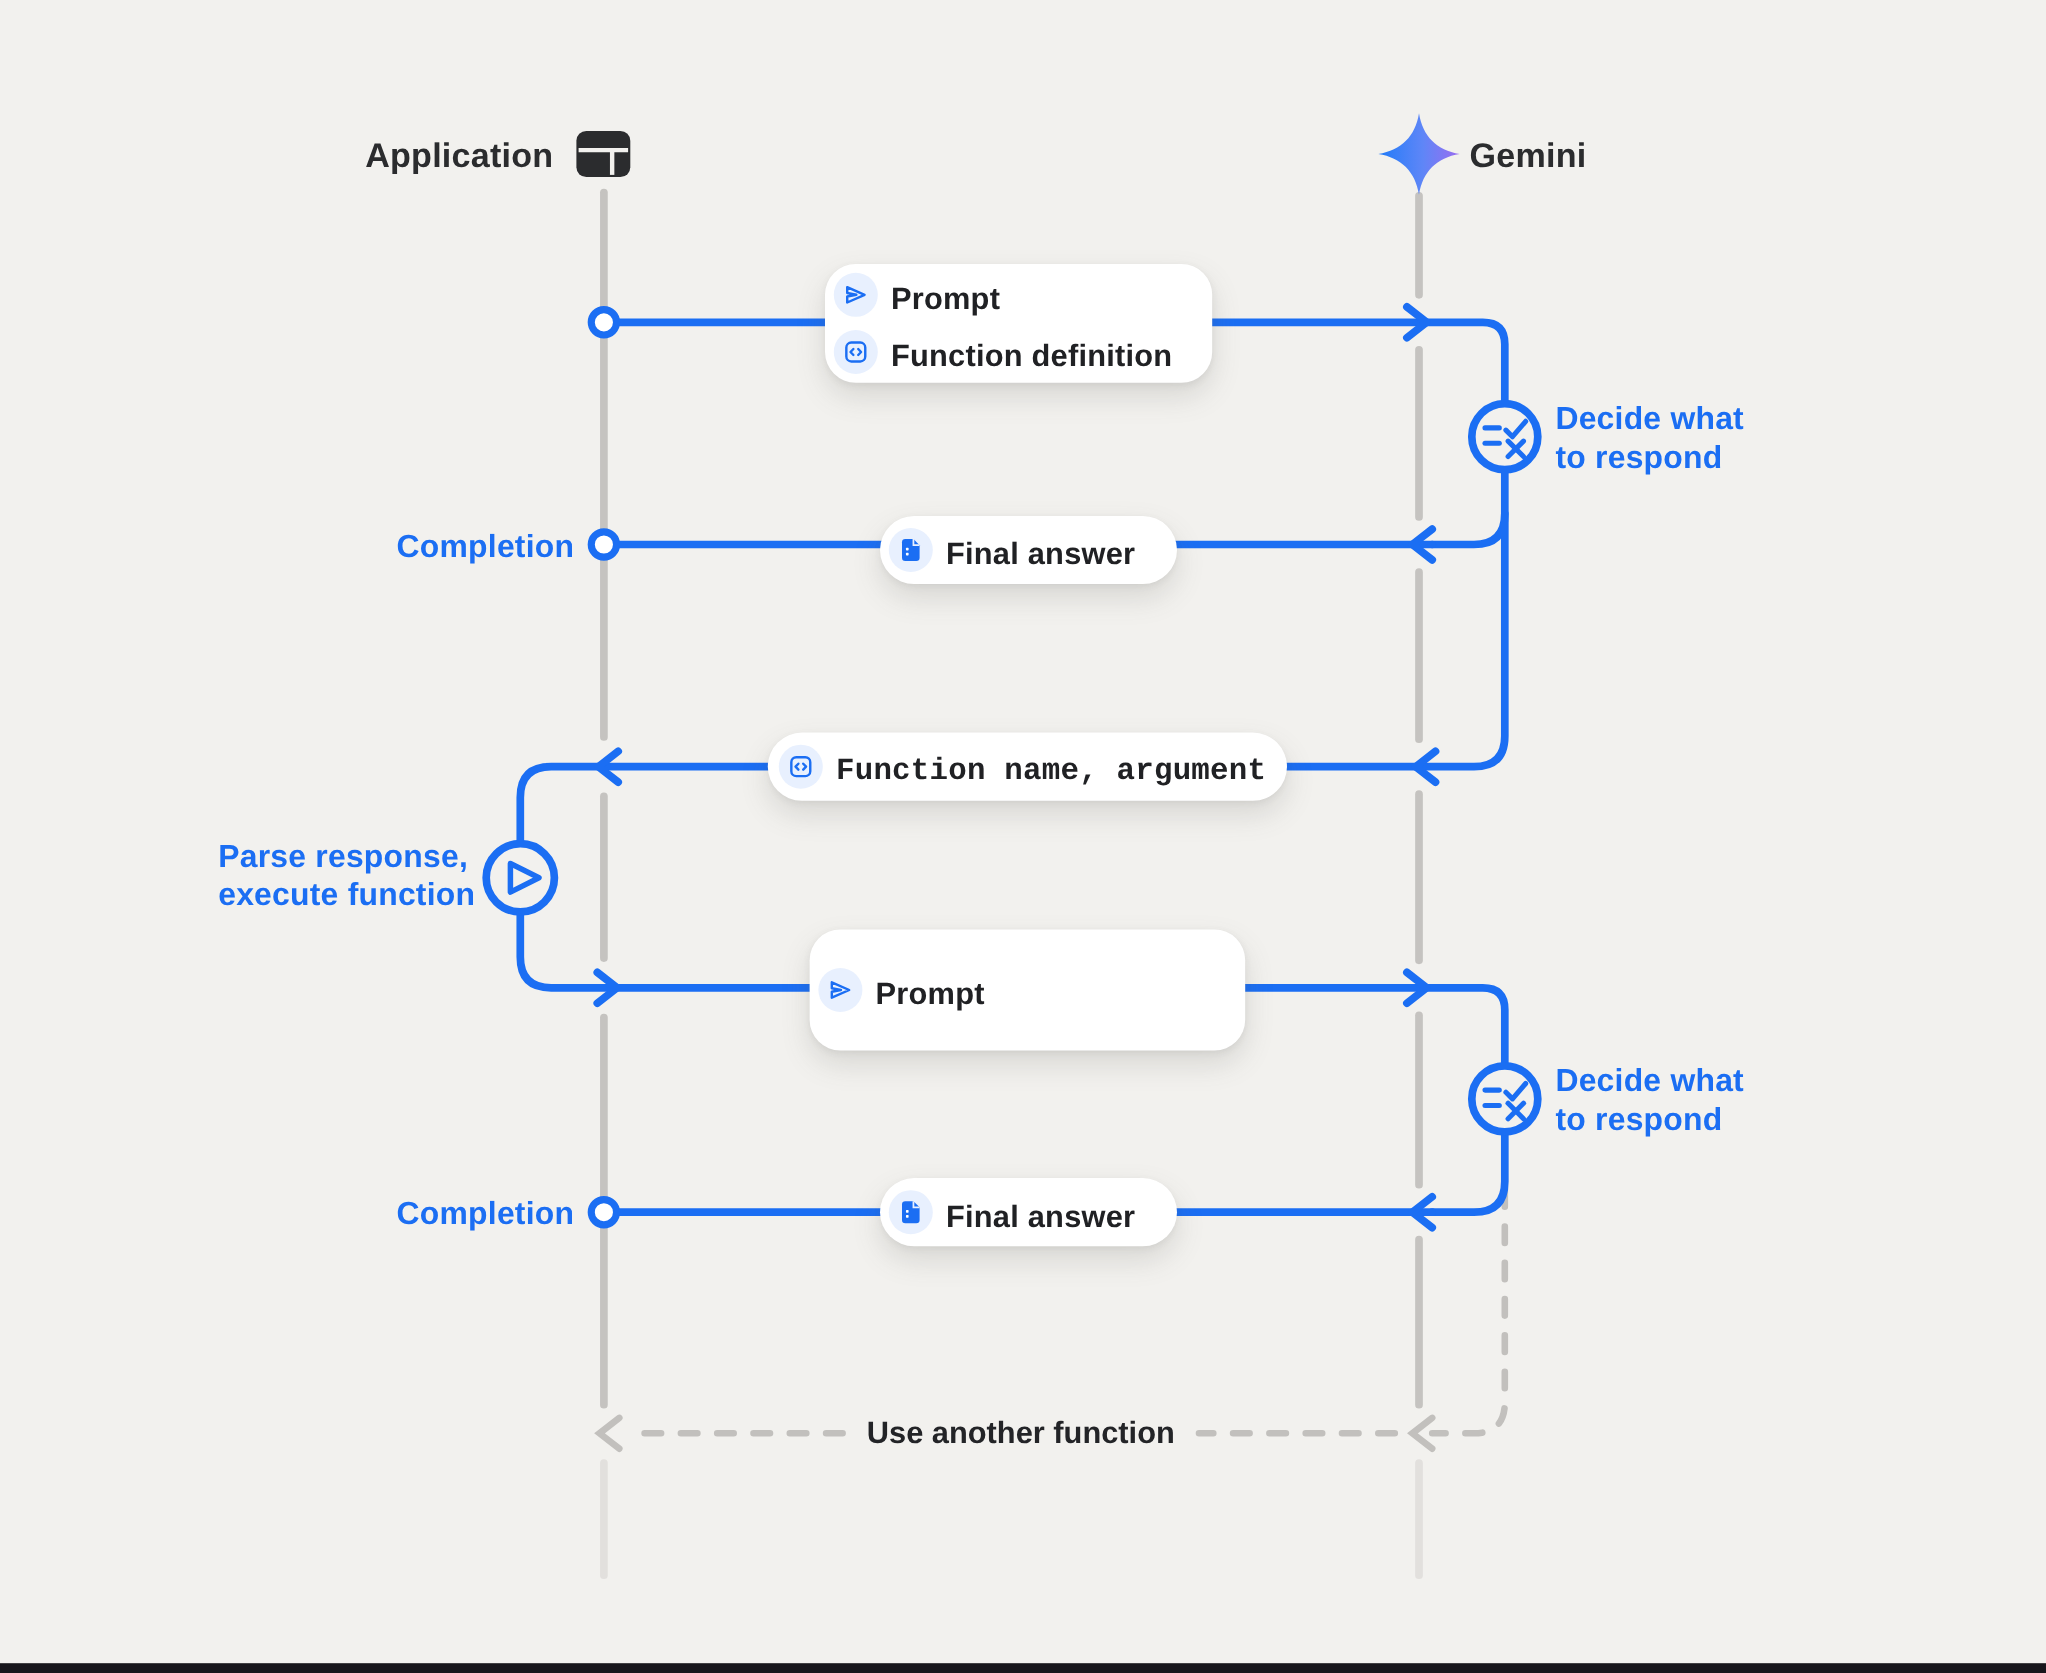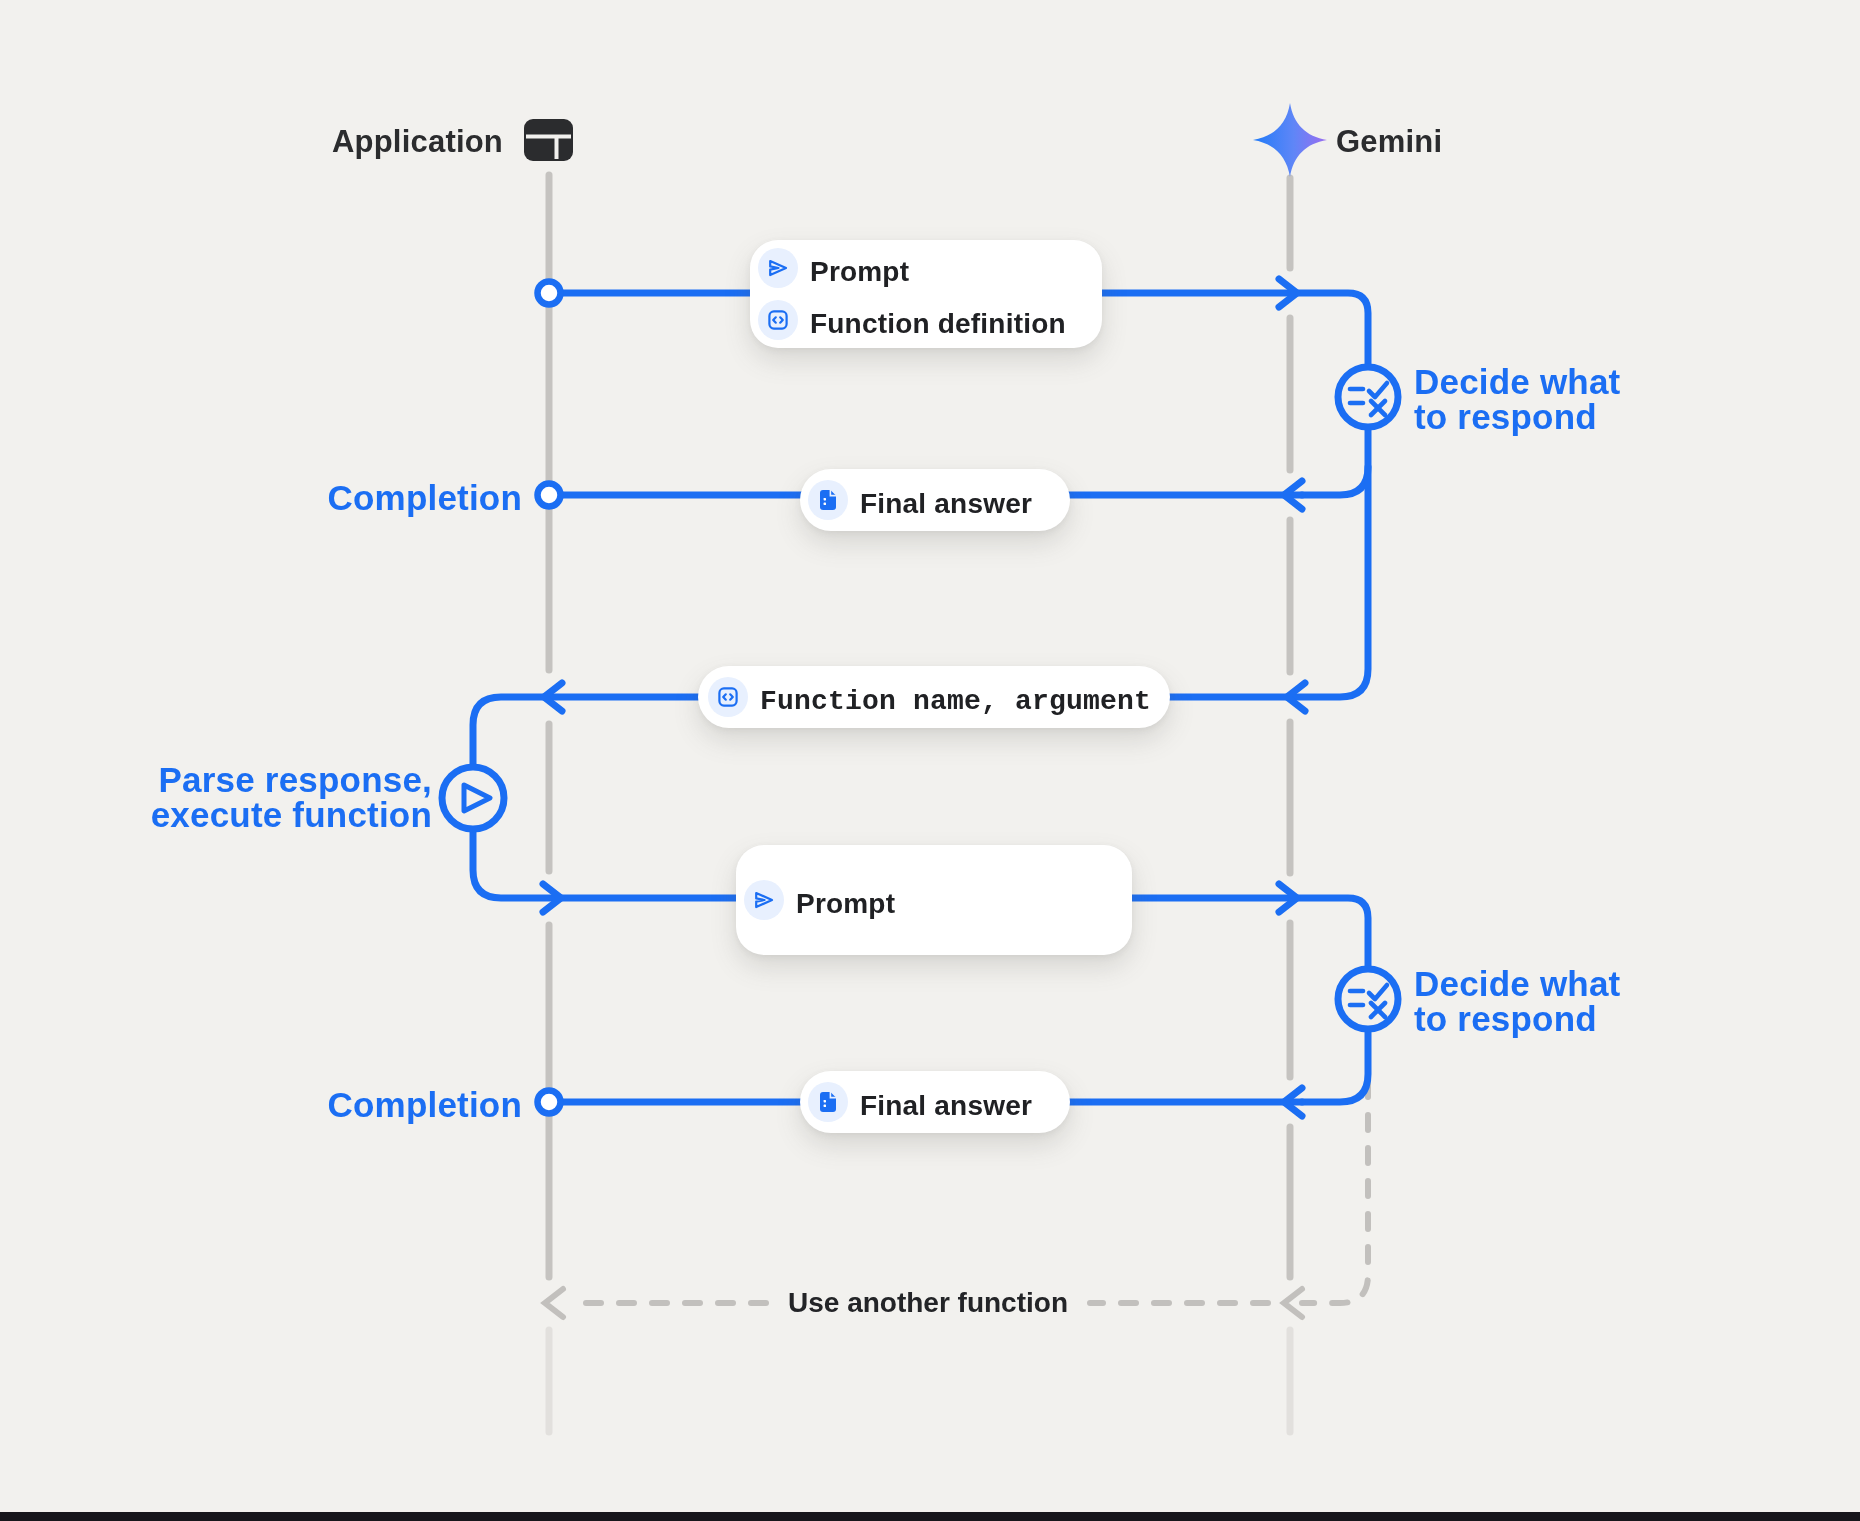--- a/index.html
+++ b/index.html
@@ -10,22 +10,22 @@
   .abs{position:absolute;}
   svg.wires{position:absolute;left:0;top:0;z-index:1;}
   .layer{position:absolute;left:0;top:0;width:100%;height:100%;z-index:2;}
 
   
   .actor-label{font-size:31px;font-weight:700;color:#2b2c2e;letter-spacing:.2px;}
   .app-label{right:1357px;top:124px;}
   .gemini-label{left:1336px;top:124px;}
 
   
-  .blue-label{color:#1b6ef3;font-size:35px;font-weight:700;letter-spacing:.2px;line-height:35px;}
-  .right-align{text-align:right;}
+  .blue-label{color:#1b6ef3;font-size:29px;font-weight:700;letter-spacing:.2px;line-height:35px;}
+  .right-align{text-align:left;}
 
   
   .pill{
     position:absolute;background:#ffffff;z-index:2;
     box-shadow:0 12px 26px rgba(95,92,87,.18), 0 2px 6px rgba(95,92,87,.08);
     display:flex;flex-direction:column;justify-content:center;
   }
   .pill-row{display:flex;align-items:flex-end;}
   .chip{
     width:40px;height:40px;border-radius:50%;background:#e8f0fe;flex:0 0 40px;

